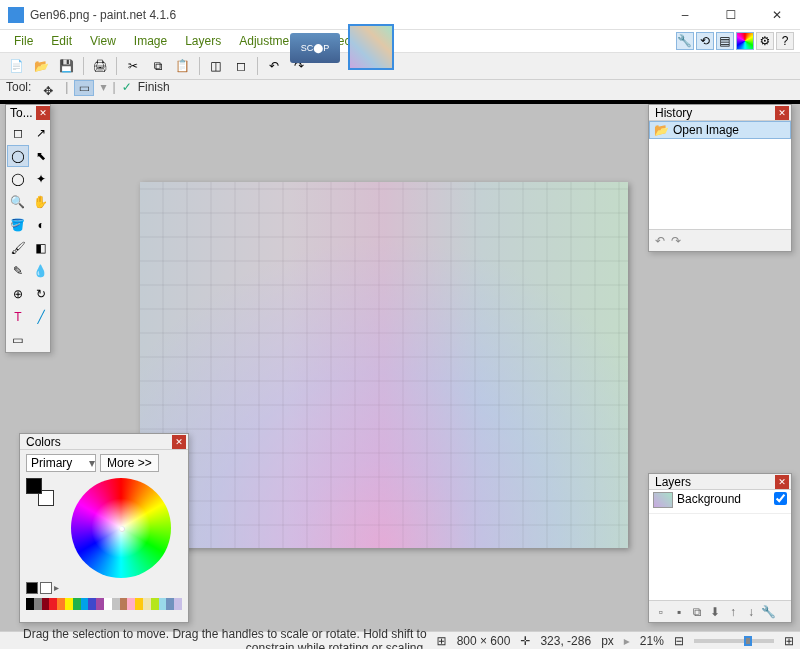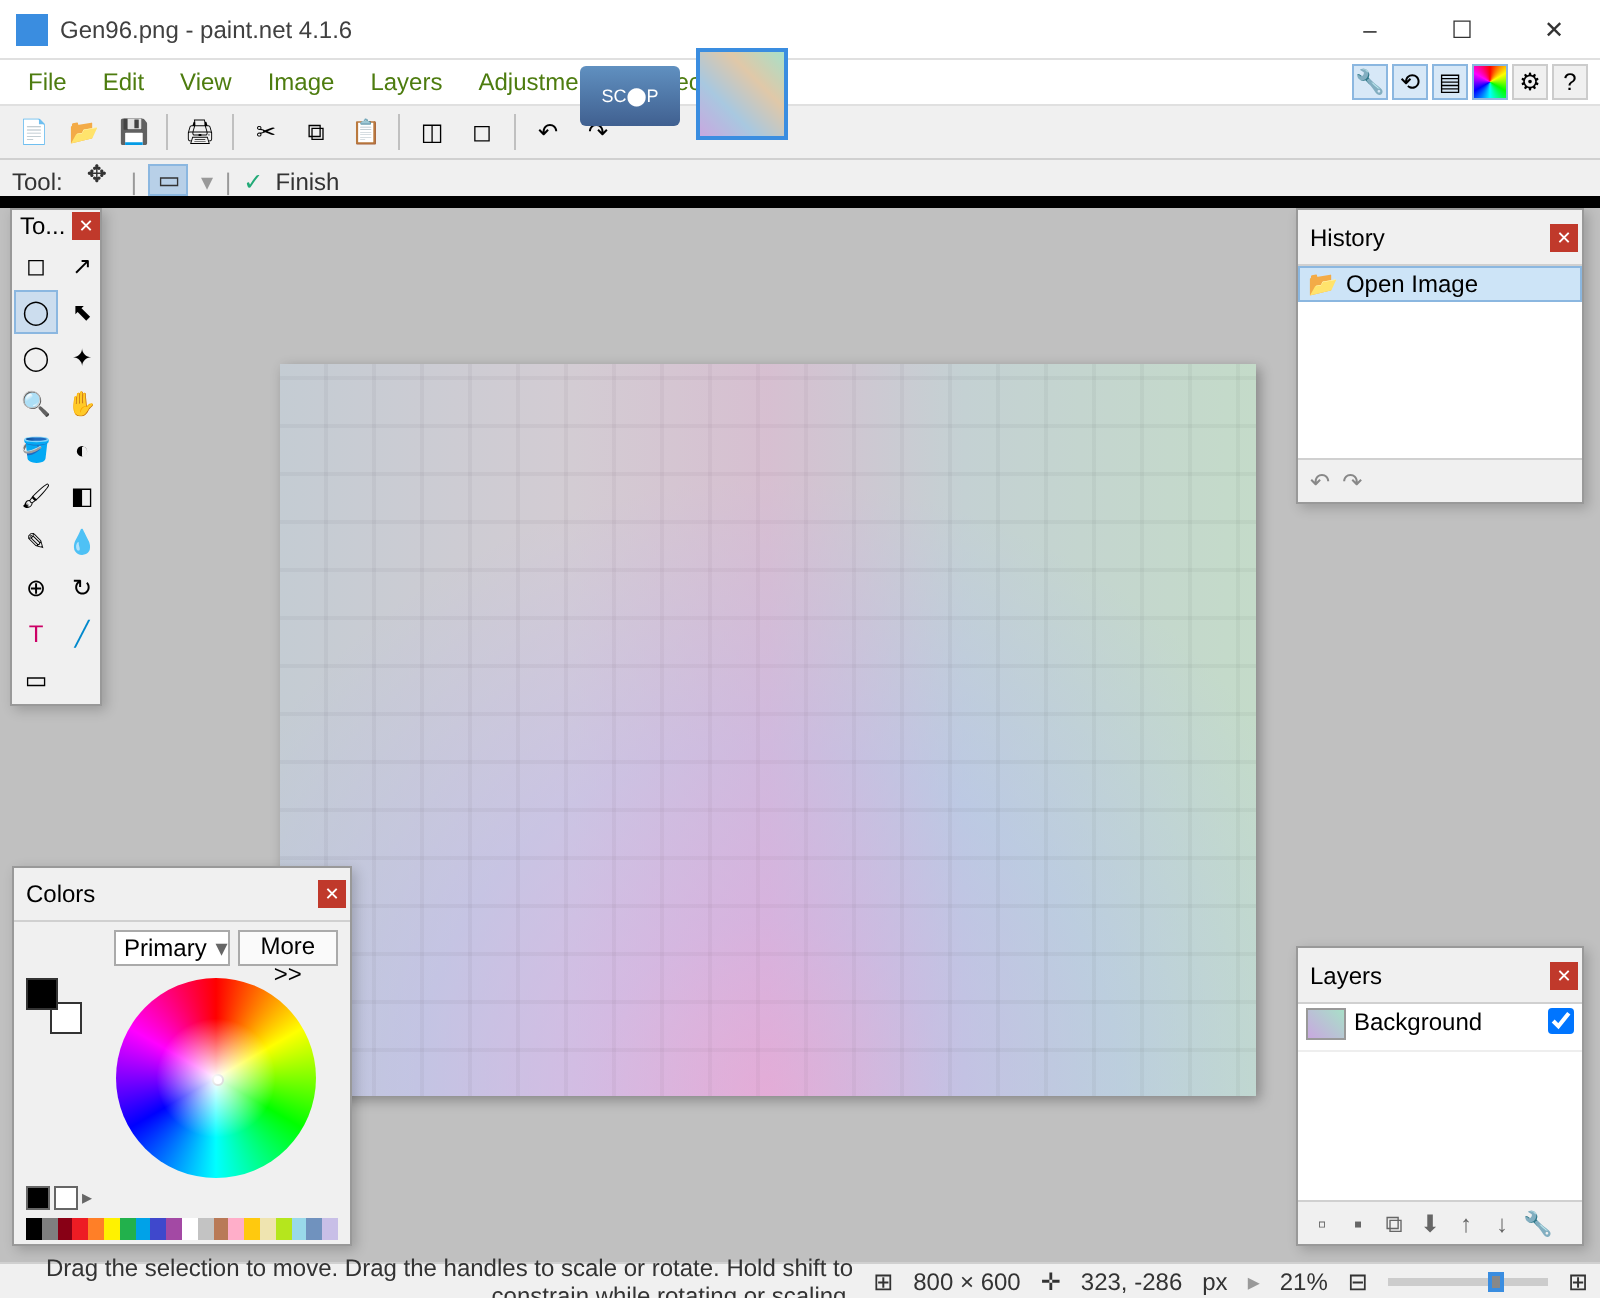--- a/index.html
+++ b/index.html
@@ -19,21 +19,21 @@
 .util-icon { width: 18px; height: 18px; border: 1px solid #8bb7e0; background: #d7e8f7; display: flex; align-items: center; justify-content: center; }
 
 
 .toolbar { height: 28px; background: #f0f0f0; border-top: 1px solid #e0e0e0; border-bottom: 1px solid #d0d0d0; display: flex; align-items: center; padding-left: 6px; gap: 3px; position: relative; }
 .tbtn { width: 22px; height: 22px; display: flex; align-items: center; justify-content: center; }
 .tsep { width: 1px; height: 18px; background: #c0c0c0; margin: 0 2px; }
 .thumb { position: absolute; right: 406px; top: -29px; width: 46px; height: 46px; border: 2px solid #3a8de0; background: linear-gradient(45deg, #c8a8e0, #a8c8e0, #e0c8a8, #a8e0c8); }
 .tool-scope { position: absolute; right: 460px; top: -20px; width: 50px; height: 30px; background: linear-gradient(#6090c0, #406090); border-radius: 3px; color: #fff; font-size: 9px; display: flex; align-items: center; justify-content: center; text-align: right; }
 
 
-.toolopts { height: 24px; background: #f0f0f0; border-bottom: 6px solid #000000; display: flex; align-items: flex-end; padding-left: 6px; gap: 6px; color: #333; }
+.toolopts { height: 24px; background: #f0f0f0; border-bottom: 4px solid #000000; display: flex; align-items: flex-start; padding-left: 6px; gap: 6px; color: #333; }
 .toolopts .shape-dd { width: 20px; height: 16px; background: #b8d0e8; border: 1px solid #8bb7e0; display: inline-flex; align-items: center; justify-content: center; }
 
 
 .workspace { position: absolute; top: 104px; left: 0; right: 0; bottom: 18px; background: #c0c0c0; }
 .canvas { position: absolute; top: 78px; left: 140px; width: 488px; height: 366px; background: #fff; box-shadow: 2px 2px 6px rgba(0,0,0,.3); overflow: hidden; }
 .canvas-img { width: 100%; height: 100%; background:
   linear-gradient(90deg, rgba(200,200,230,.5) 0%, rgba(230,200,230,.5) 30%, rgba(230,180,220,.6) 50%, rgba(200,210,230,.5) 70%, rgba(200,230,210,.5) 100%),
   repeating-linear-gradient(0deg, transparent 0 22px, rgba(0,0,0,.08) 22px 24px),
   repeating-linear-gradient(90deg, transparent 0 22px, rgba(0,0,0,.08) 22px 24px),
   radial-gradient(circle at 50% 100%, #e0a0d0 0%, #c0b0e0 20%, #b0c0e0 40%, #c0d0c0 70%);
@@ -42,39 +42,39 @@
 
 .tools-panel { position: absolute; top: 0px; left: 5px; width: 46px; background: #f0f0f0; border: 1px solid #999; box-shadow: 2px 2px 6px rgba(0,0,0,.2); text-align: center; }
 .tools-panel .hdr { height: 16px; background: #f0f0f0; display: flex; align-items: center; padding-left: 4px; font-size: 10px; }
 .tools-panel .hdr .x { margin-left: auto; width: 14px; height: 14px; background: #c0392b; color: #fff; display: flex; align-items: center; justify-content: center; font-size: 9px; }
 .tools-grid { display: grid; grid-template-columns: 22px 22px; gap: 1px; padding: 1px; }
 .tool { width: 22px; height: 22px; display: flex; align-items: center; justify-content: center; }
 .tool.sel { background: #cde; border: 1px solid #8bb7e0; }
 
 
 .history-panel { position: absolute; top: 0px; right: 8px; width: 144px; height: 148px; background: #f0f0f0; border: 1px solid #999; box-shadow: 2px 2px 6px rgba(0,0,0,.2); display: flex; flex-direction: column; }
-.panel-hdr { height: 28px; background: #f0f0f0; display: flex; align-items: center; padding: 0 2px 0 6px; font-size: 11px; border-bottom: 1px solid #d0d0d0; }
+.panel-hdr { height: 16px; background: #f0f0f0; display: flex; align-items: center; padding: 0 2px 0 6px; font-size: 11px; border-bottom: 1px solid #d0d0d0; }
 .panel-hdr .x { margin-left: auto; width: 14px; height: 14px; background: #c0392b; color: #fff; display: flex; align-items: center; justify-content: center; font-size: 9px; }
 .hist-list { flex: 1; background: #fff; }
 .hist-item { height: 18px; background: #cde4f7; border: 1px solid #8bb7e0; display: flex; align-items: center; padding-left: 4px; gap: 4px; }
 .hist-ftr { height: 22px; border-top: 1px solid #d0d0d0; display: flex; align-items: center; padding-left: 6px; gap: 6px; color: #888; }
 
 
 .layers-panel { position: absolute; bottom: 8px; right: 8px; width: 144px; height: 150px; background: #f0f0f0; border: 1px solid #999; box-shadow: 2px 2px 6px rgba(0,0,0,.2); display: flex; flex-direction: column; }
 .layer-list { flex: 1; background: #fff; }
 .layer-item { height: 24px; display: flex; align-items: flex-start; padding: 2px 4px; gap: 4px; border-bottom: 1px solid #eee; }
 .layer-thumb { width: 20px; height: 16px; background: linear-gradient(45deg,#c8a8e0,#a8e0c8); border: 1px solid #999; }
 .layer-chk { margin-left: auto; }
 .layer-ftr { height: 22px; border-top: 1px solid #d0d0d0; display: flex; align-items: center; padding: 0 4px; gap: 2px; }
 .lbtn { width: 16px; height: 16px; display: flex; align-items: center; justify-content: center; color: #666; }
 
 
-.colors-panel { position: absolute; bottom: 8px; left: 6px; width: 170px; height: 190px; background: #f0f0f0; border: 1px solid #999; box-shadow: 2px 2px 6px rgba(0,0,0,.2); display: flex; flex-direction: column; }
+.colors-panel { position: absolute; bottom: 8px; left: 19px; width: 170px; height: 190px; background: #f0f0f0; border: 1px solid #999; box-shadow: 2px 2px 6px rgba(0,0,0,.2); display: flex; flex-direction: column; }
 .colors-row { display: flex; align-items: center; padding: 4px 6px; gap: 4px; }
-.colors-dd { width: 70px; height: 18px; border: 1px solid #aaa; background: #fff; display: flex; align-items: center; padding-left: 4px; margin-left: 44px; }
+.colors-dd { width: 70px; height: 18px; border: 1px solid #aaa; background: #fff; display: flex; align-items: center; padding-left: 4px; }
 .more-btn { height: 18px; padding: 0 6px; border: 1px solid #aaa; background: #fafafa; }
 .swatch-pair { position: relative; width: 28px; height: 28px; margin: 2px 0 0 6px; }
 .swatch-pair .sw { position: absolute; width: 16px; height: 16px; border: 1px solid #333; }
 .swatch-pair .sw.fg { top: 0; left: 0; background: #000; z-index: 2; }
 .swatch-pair .sw.bg { bottom: 0; right: 0; background: #fff; }
 .wheel { width: 100px; height: 100px; margin: 2px auto; border-radius: 50%; background: conic-gradient(red,yellow,lime,cyan,blue,magenta,red); position: relative; }
 .wheel::after { content: ""; position: absolute; inset: 20px; border-radius: 50%; background: radial-gradient(circle,#fff 0%,transparent 70%); }
 .wheel .cursor { position: absolute; top: 48px; left: 48px; width: 6px; height: 6px; border: 1px solid #000; border-radius: 50%; background: #fff; }
 .mini-sw { display: flex; gap: 2px; padding: 2px 6px; }
 .mini-sw .m { width: 12px; height: 12px; border: 1px solid #666; }

